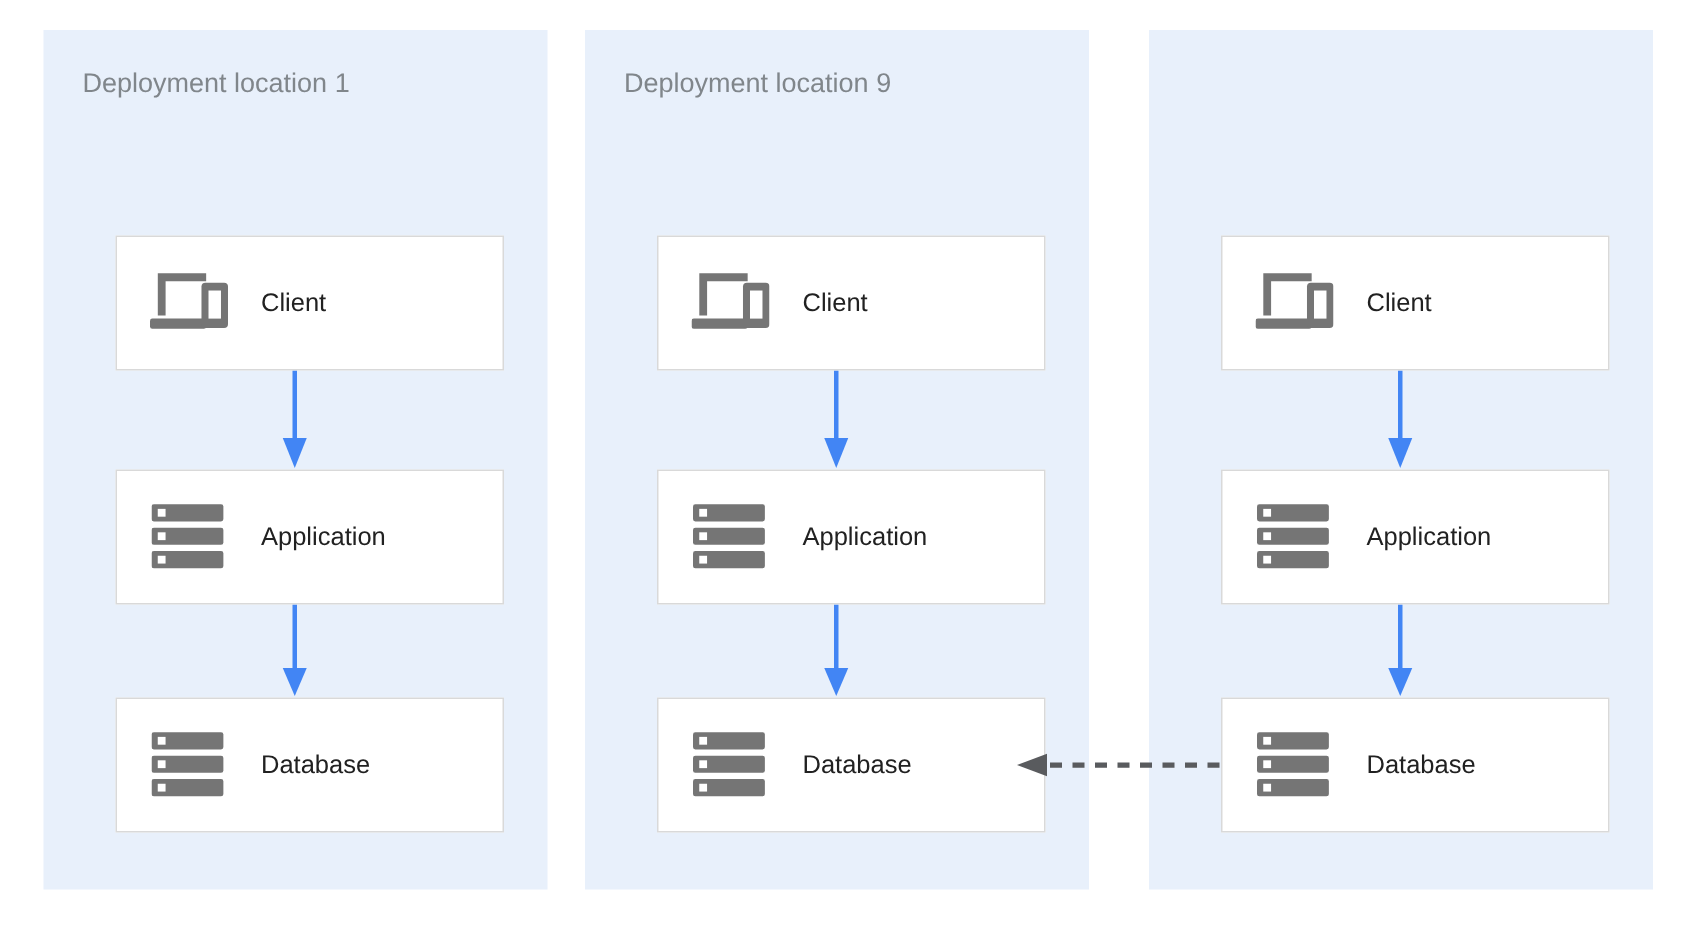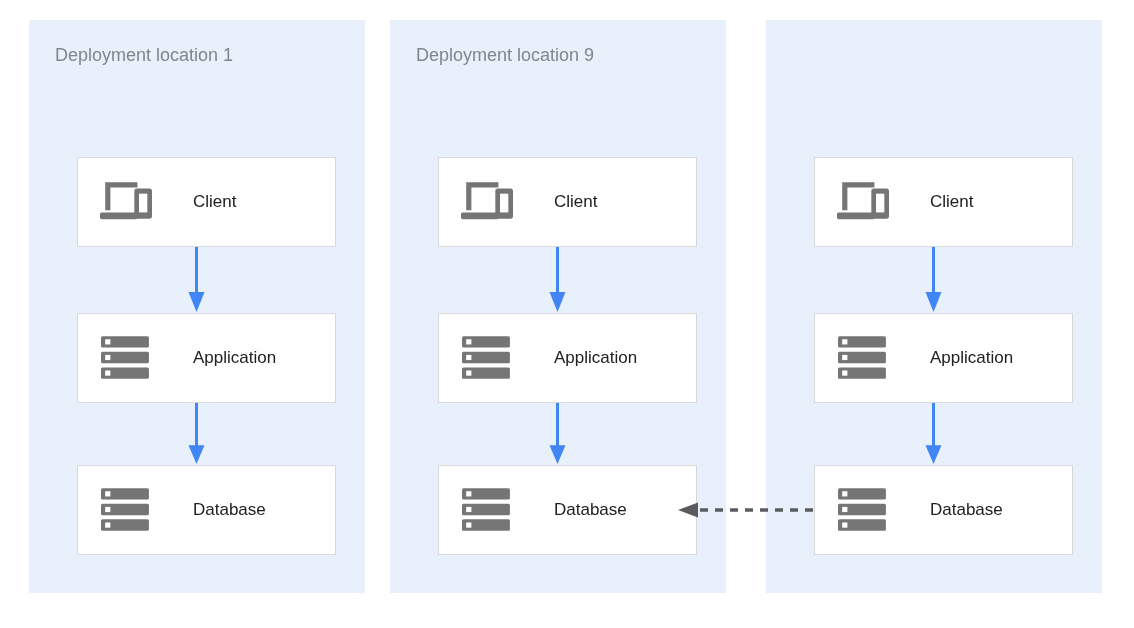--- a/index.html
+++ b/index.html
@@ -45,21 +45,21 @@
     padding-left:20px;
   }
   .icon{
     width:56px;
     display:flex;
     justify-content:center;
     align-items:center;
     color:var(--icon-gray);
   }
   .node-label{
-    margin-left:39px;
+    margin-left:20px;
     font-size:17px;
     color:var(--label-text);
     white-space:nowrap;
   }
   .v-arrow{
     position:absolute;
     left:158px;
     width:19px;
     color:var(--arrow-blue);
   }

